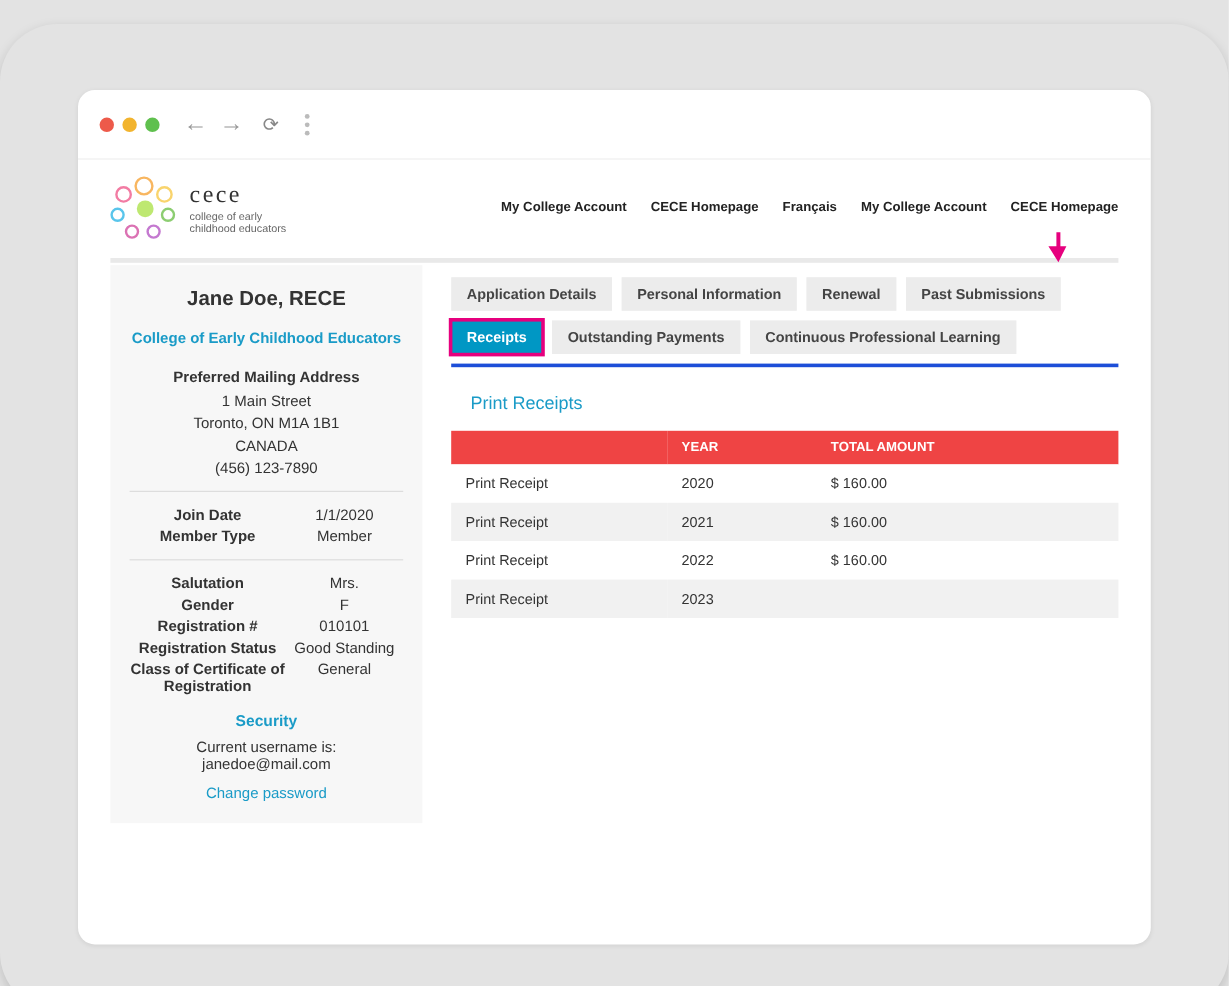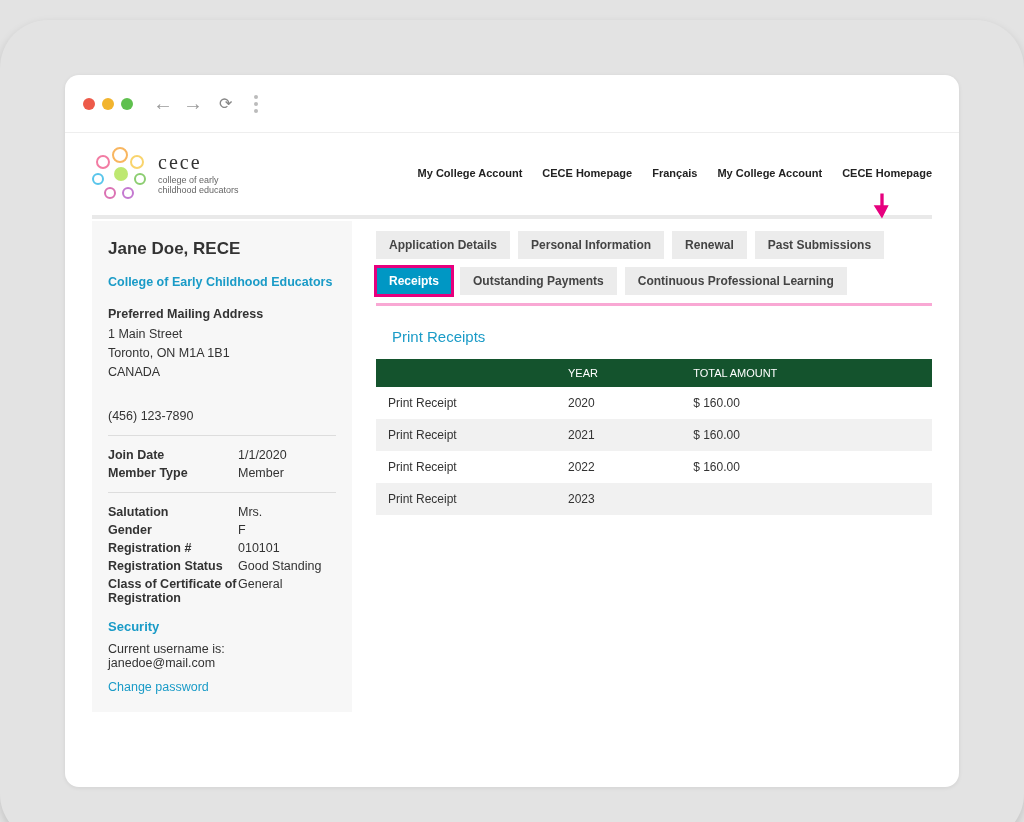--- a/index.html
+++ b/index.html
@@ -99,34 +99,35 @@
 
   .divider { height:4px; background:#e9e9e9; margin:8px 0 0; }
 
   .content { display:flex; gap:0; margin-top:2px; }
   .sidebar {
     width: 260px;
     background:#f7f7f7;
     padding: 18px 16px;
     font-size: 12.5px;
     color:#333;
+    text-align:center;
   }
   .sidebar h2 { font-size: 17px; font-weight:bold; margin-bottom: 16px; }
   .sidebar .org-link { color:#1a9bc7; font-size:12.5px; font-weight:bold; cursor:pointer; display:block; margin-bottom:18px;}
   .sidebar .sec-title { font-weight:bold; margin-bottom:4px;}
-  .sidebar .addr { line-height:1.5; margin-bottom:28px;}
+  .sidebar .addr { line-height:1.5; margin-bottom:2px;}
   .sidebar hr { border:none; border-top:1px solid #ddd; margin:12px 0;}
   .kv { display:flex; margin-bottom:4px;}
   .kv .k { width:130px; font-weight:bold;}
   .kv .v { flex:1;}
   .sidebar .security-h { color:#1a9bc7; font-weight:bold; font-size:13px; margin:14px 0 8px; cursor:pointer;}
   .sidebar .chg-pw { color:#1a9bc7; cursor:pointer; display:block; margin-top:10px;}
 
   .main { flex:1; padding: 10px 0 0 24px; position:relative;}
-  .tabs-row { display:flex; flex-wrap:wrap; gap:8px; border-bottom:3px solid #f9a8d4; padding-bottom:8px; position:relative;}
+  .tabs-row { display:flex; flex-wrap:wrap; gap:8px; border-bottom:3px solid #1d4ed8; padding-bottom:8px; position:relative;}
   .tab {
     background:#ececec;
     padding:7px 13px;
     font-size:12px;
     font-weight:bold;
     color:#444;
     cursor:pointer;
   }
   .tab.active {
     background:#0097c4;
@@ -139,23 +140,23 @@
     right: 40px;
     top: -28px;
     color:#e6007e;
     font-size: 24px;
   }
   .arrow-highlight svg { width:20px; height:26px; fill:#e6007e;}
 
   .section-title { color:#1a9bc7; font-size:15px; margin:22px 16px 14px;}
   table.receipts { width:100%; border-collapse:collapse; font-size:12px;}
   table.receipts thead th {
-    background:#14532d;
+    background:#ef4444;
     color:#fff;
-    font-weight:normal;
+    font-weight:bold;
     text-align:left;
     padding:8px 12px;
     font-size:11px;
   }
   table.receipts thead th:first-child { width:180px;}
   table.receipts tbody tr { background:#fff;}
   table.receipts tbody tr:nth-child(even) { background:#f1f1f1;}
   table.receipts tbody td { padding:9px 12px; color:#333;}
   table.receipts tbody td.link { cursor:pointer;}
 </style>

